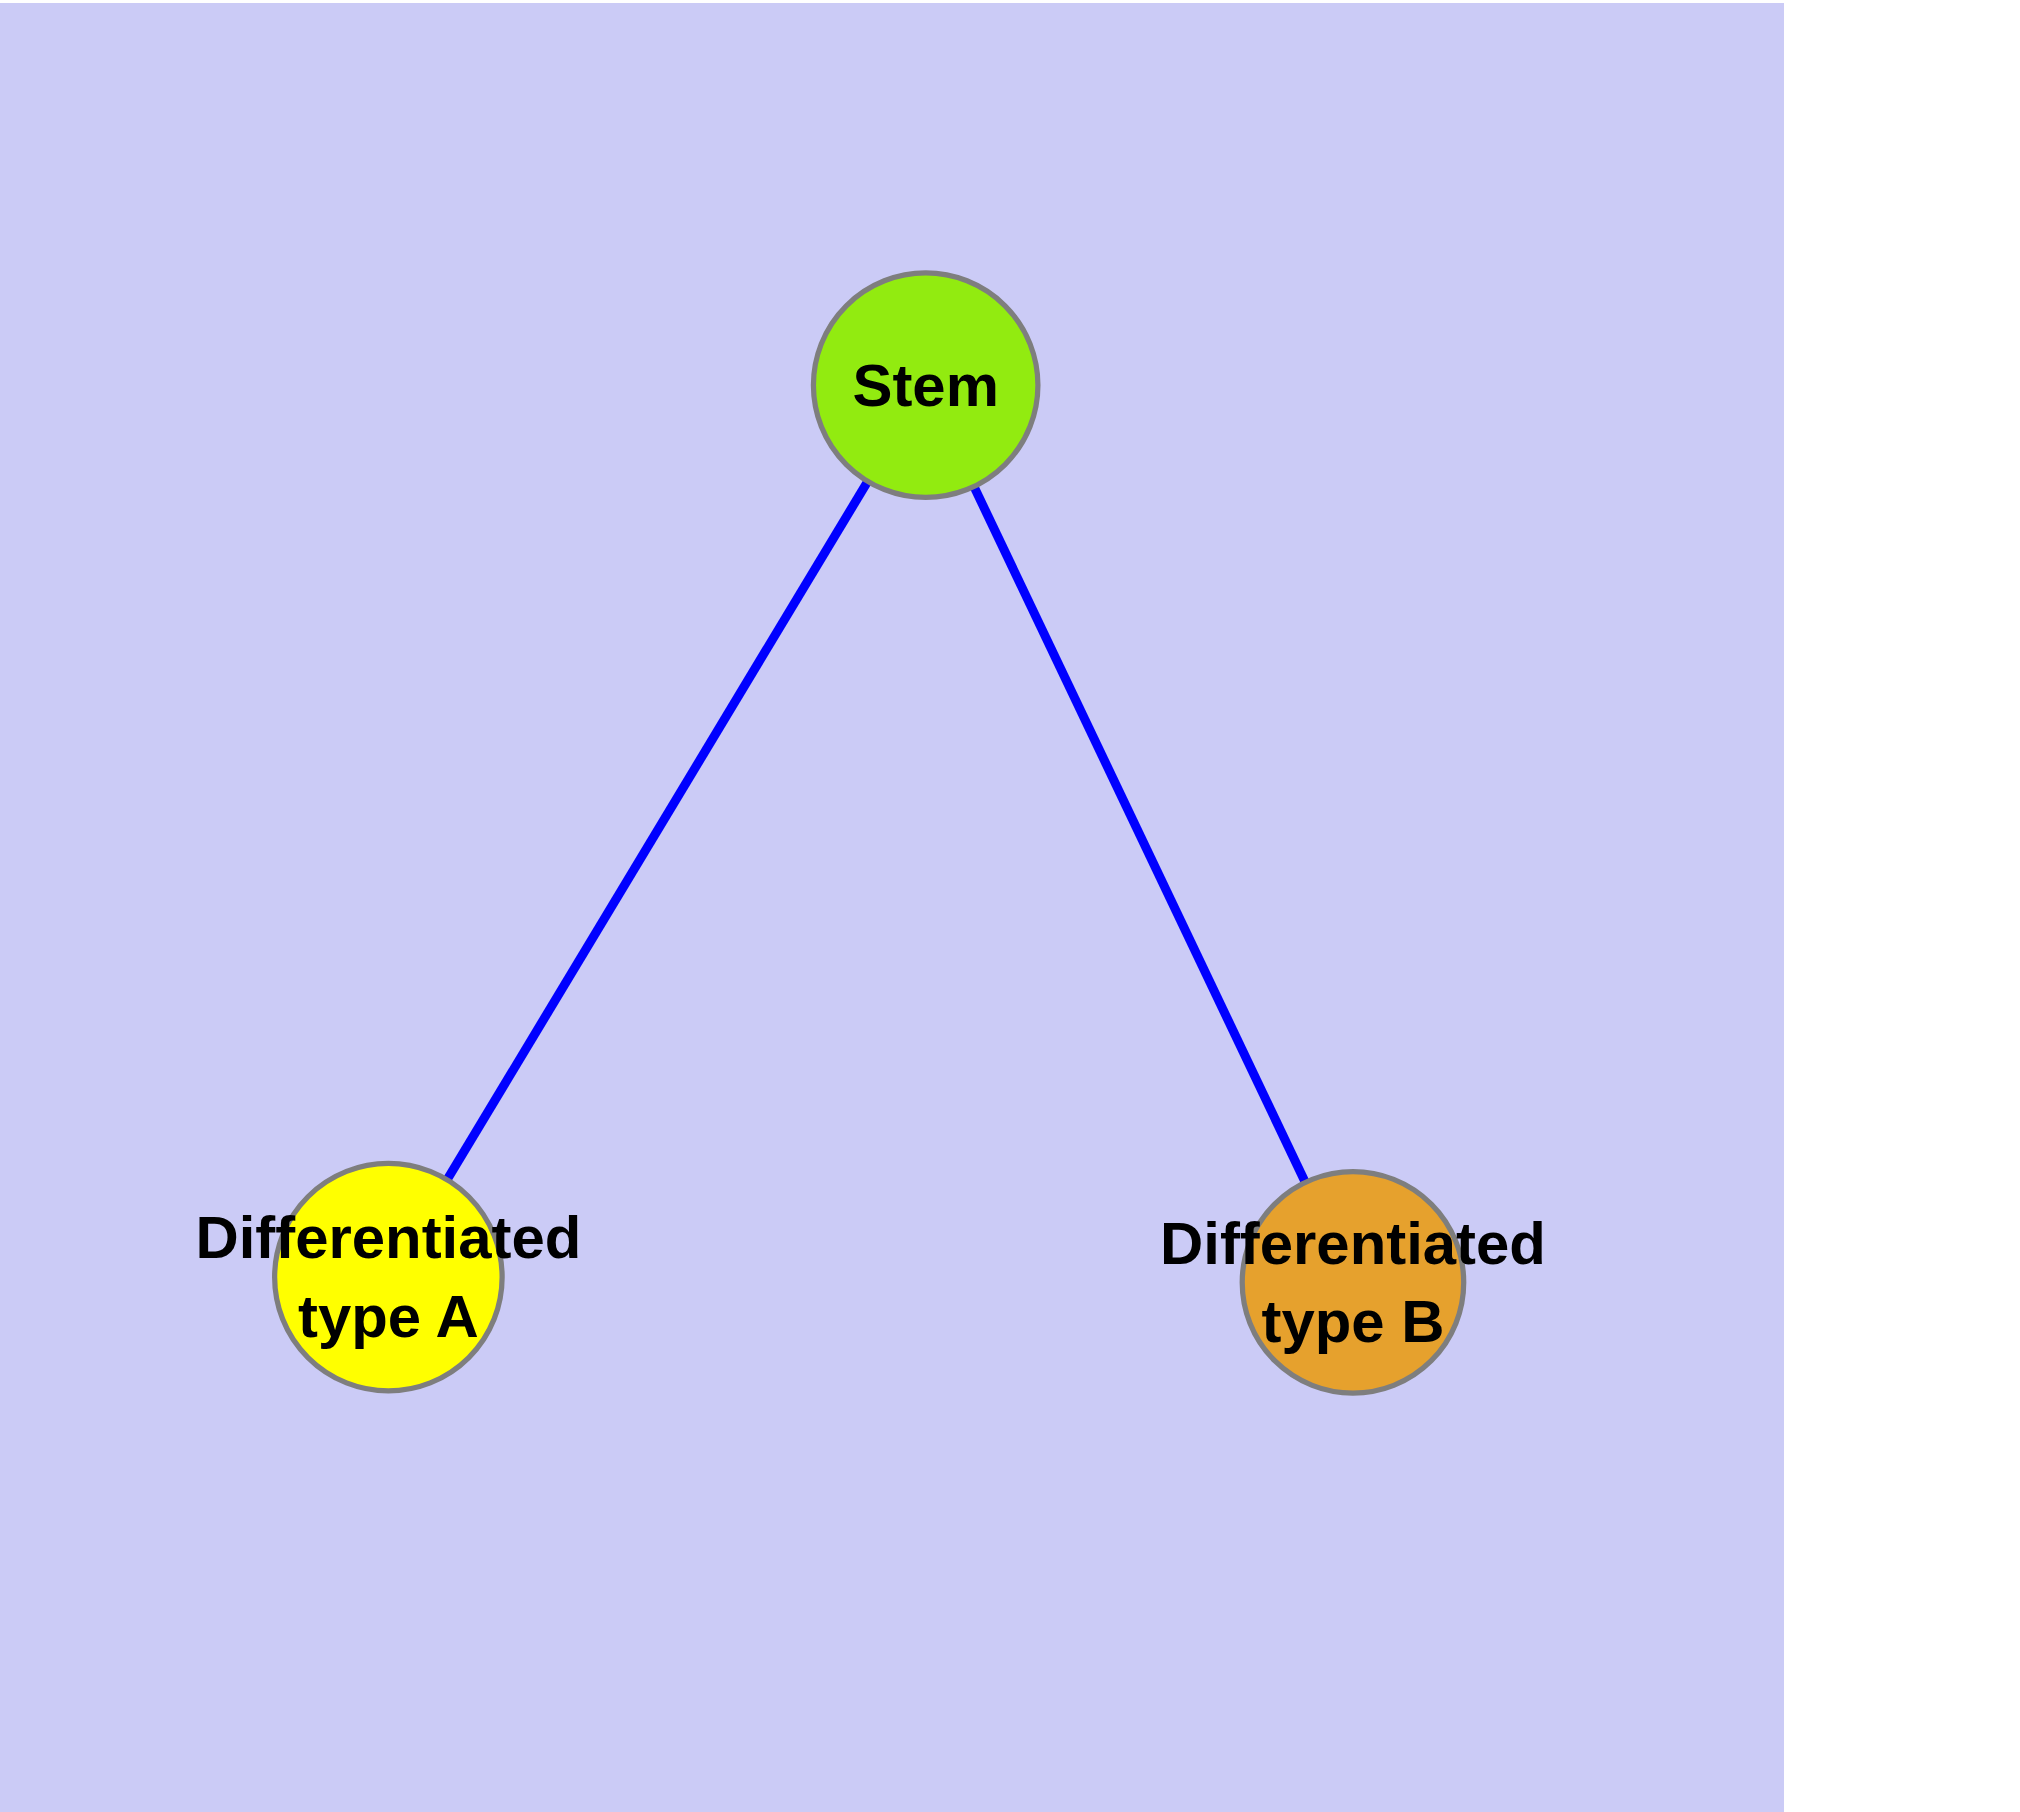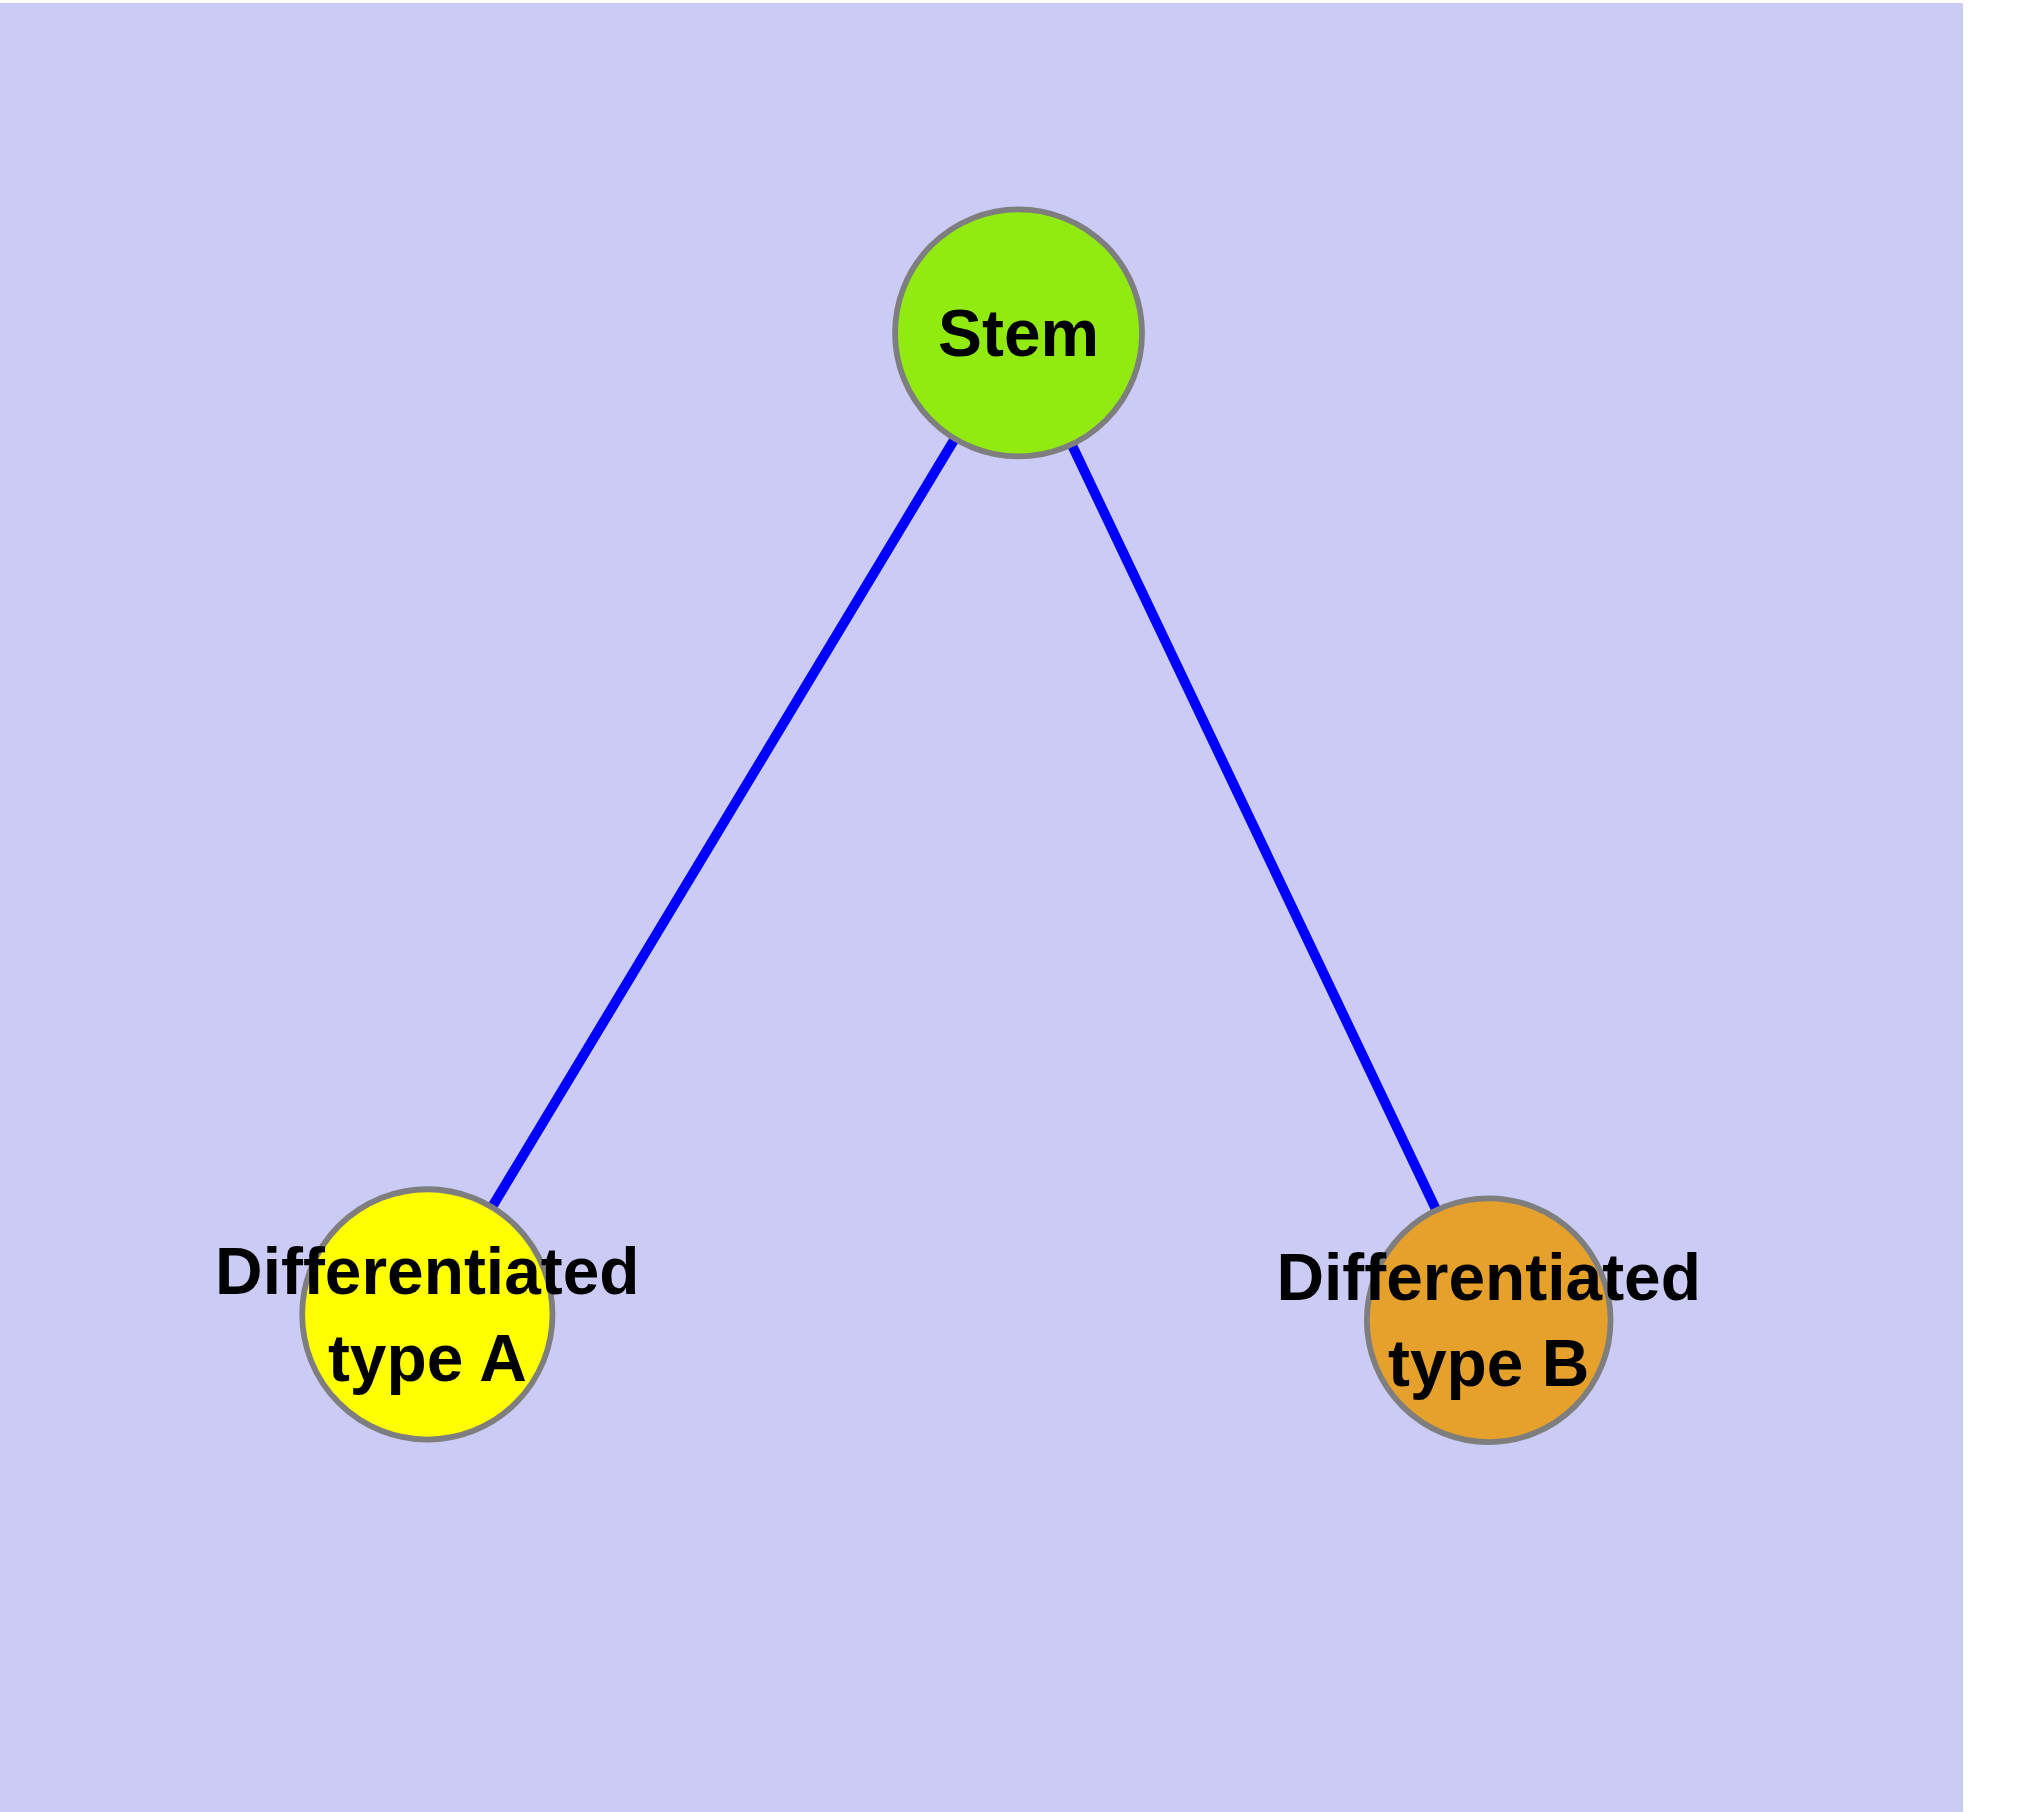--- a/index.html
+++ b/index.html
@@ -1,21 +1,21 @@
 <!DOCTYPE html>
 <html style="font-size:13.6px"><head>
 <meta charset="utf-8">
 <style>
   html, body {
     margin: 0;
     padding: 0;
   }
   .stage {
     position: relative;
-    width: 1963px;
+    width: 1784px;
     height: 1812px;
     overflow: hidden;
     background: #CCCCF7; 
   }
   .top-strip {
     position: absolute;
     top: 0; left: 0; right: 0;
     height: 2.5px;
     background: #ffffff;
     z-index: 2;

